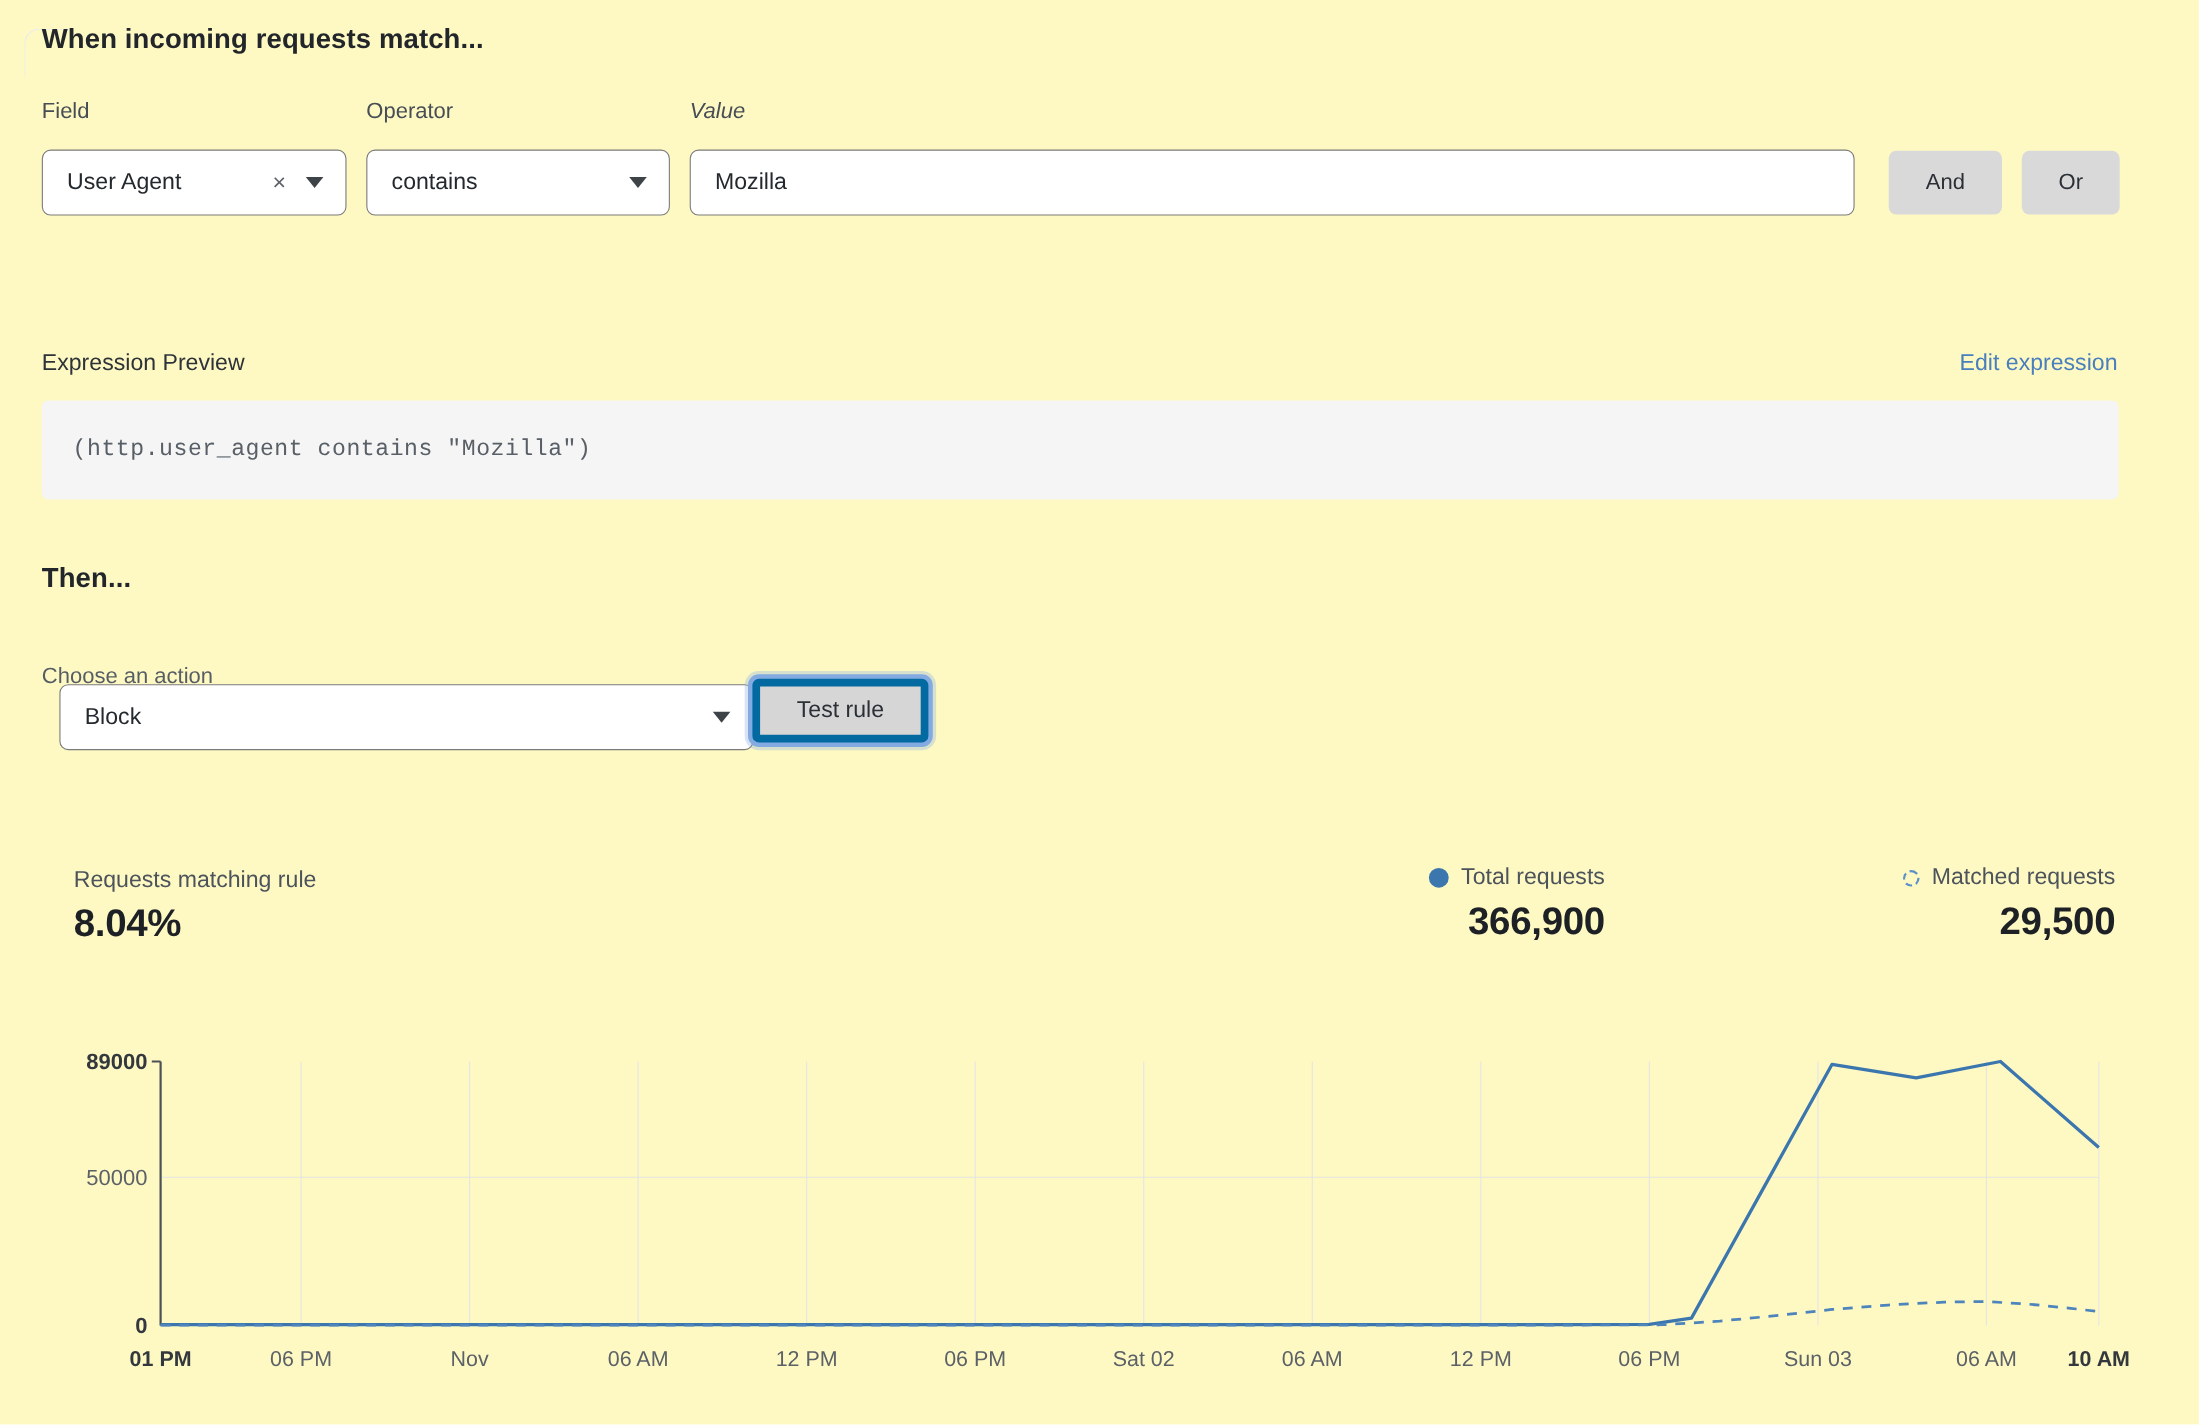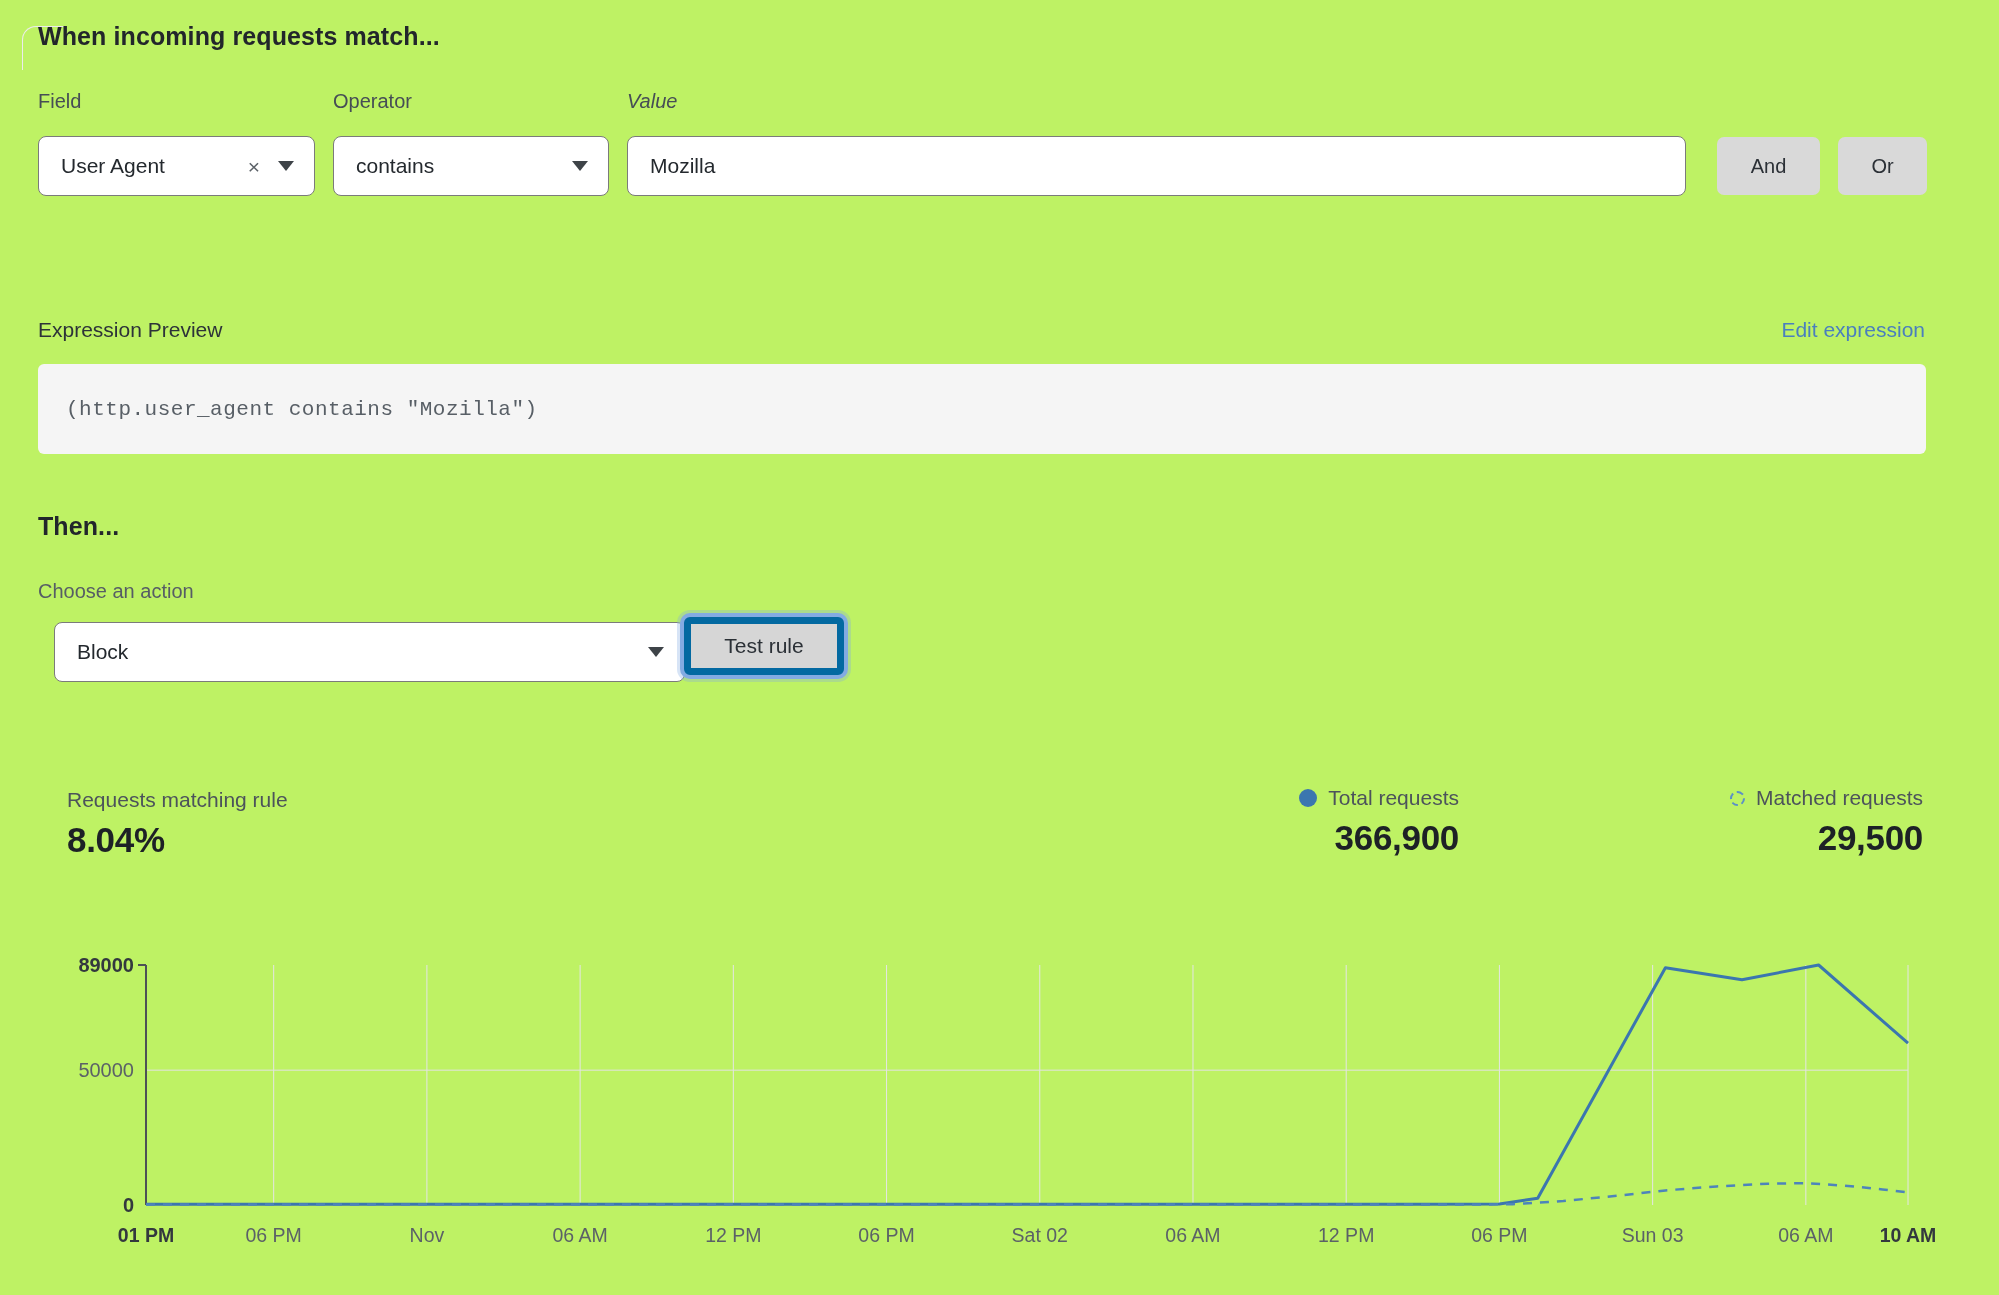--- a/index.html
+++ b/index.html
@@ -1,18 +1,18 @@
 <!DOCTYPE html>
 <html><head>
 <meta charset="utf-8">
 <style>
   * { margin:0; padding:0; box-sizing:border-box; }
   html,body { background:#ffffff; }
   #app {
-    position:relative; width:1999px; height:1295px; background:#bef264;
+    position:relative; width:1999px; height:1295px; background:#fef9c3;
     font-family:"Liberation Sans", sans-serif; color:#23282d; overflow:hidden;
   }
   .abs { position:absolute; }
 
   
   .card-corner {
     left:22px; top:26px; width:44px; height:44px;
     border-top:1px solid #ececec; border-left:1px solid #ececec;
     border-top-left-radius:14px;
   }
@@ -105,21 +105,21 @@
   <button class="gray-btn" style="left:1717px; top:137px; width:103px;">And</button>
   <button class="gray-btn" style="left:1838px; top:137px; width:89px;">Or</button>
 
   <div class="abs expr-label" style="left:38px; top:318px;">Expression Preview</div>
   <a class="abs edit-link" style="right:74px; top:318px;">Edit expression</a>
   <div class="abs code-box">
     <span class="code-text">(http.user_agent contains "Mozilla")</span>
   </div>
 
   <div class="abs section-title" style="left:38px; top:512px;">Then...</div>
-  <div class="abs action-label" style="left:38px; top:580px;">Choose an action</div>
+  <div class="abs action-label" style="left:38px; top:604px;">Choose an action</div>
 
   <div class="control" style="left:54px; top:622px; width:631px; height:60px;">
     <span class="val">Block</span>
     <span class="caret"></span>
   </div>
 
   <button class="test-btn">Test rule</button>
 
   <div class="abs" style="left:67px; top:788px;">
     <div class="stat-label">Requests matching rule</div>

